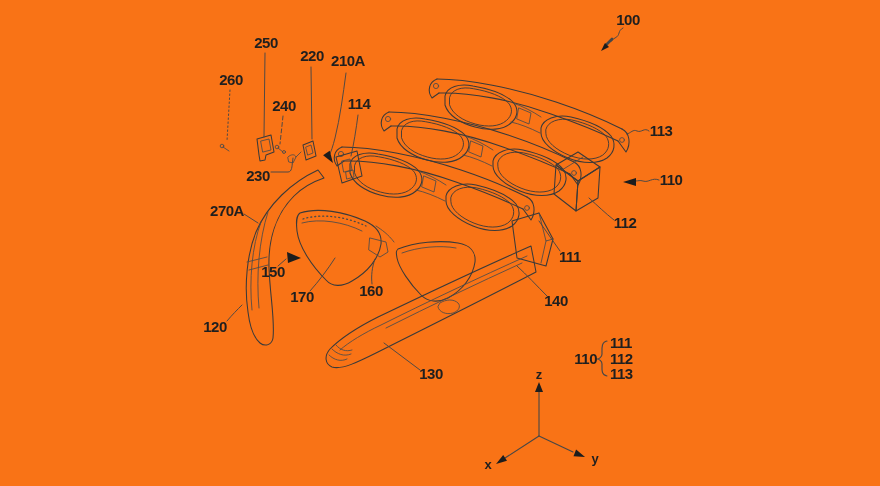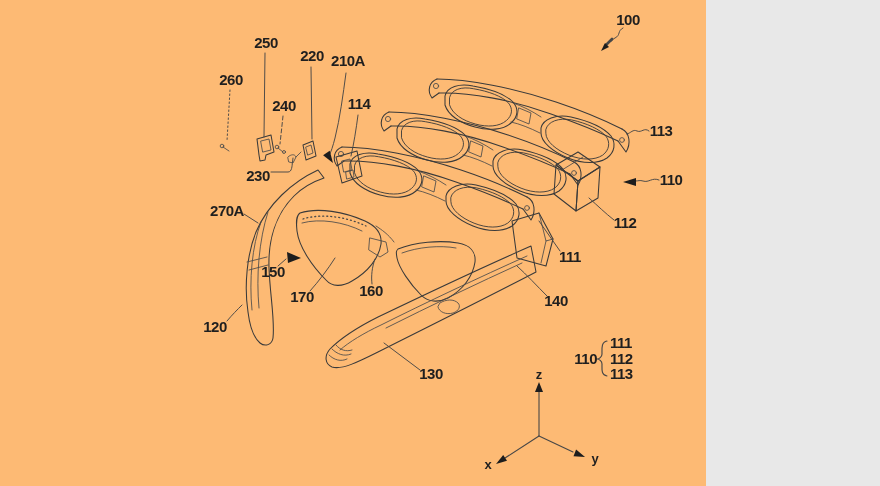--- a/index.html
+++ b/index.html
@@ -1,19 +1,19 @@
 <!DOCTYPE html>
 <html><head>
 <meta charset="utf-8">
 <style>
   html,body{margin:0;padding:0;background:#e8e8e8;}
   .canvas{
     position:relative;
-    width:706px;height:486px;
-    background:#fdba74;
+    width:880px;height:486px;
+    background:#f97316;
     font-family:"Liberation Sans", sans-serif;
     overflow:hidden;
   }
   svg{position:absolute;left:0;top:0;display:block;}
   .ln{fill:none;stroke:#3a3a3a;stroke-width:1.05;stroke-linecap:round;stroke-linejoin:round;}
   .ln2{fill:none;stroke:#4a4a4a;stroke-width:0.85;stroke-linecap:round;stroke-linejoin:round;}
   .leader{fill:none;stroke:#474747;stroke-width:0.95;stroke-linecap:round;}
   .blk{fill:#1d1d1d;stroke:none;}
   .lbl{font-family:"Liberation Sans", sans-serif;font-size:15px;font-weight:700;
        letter-spacing:-0.5px;fill:#1f1f1f;}

